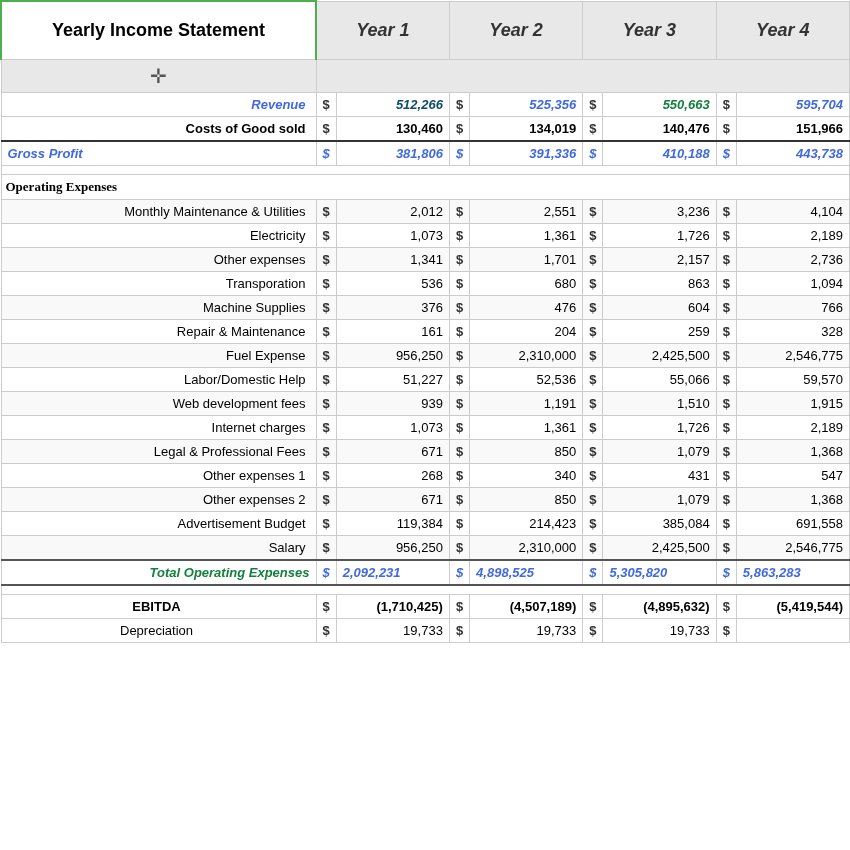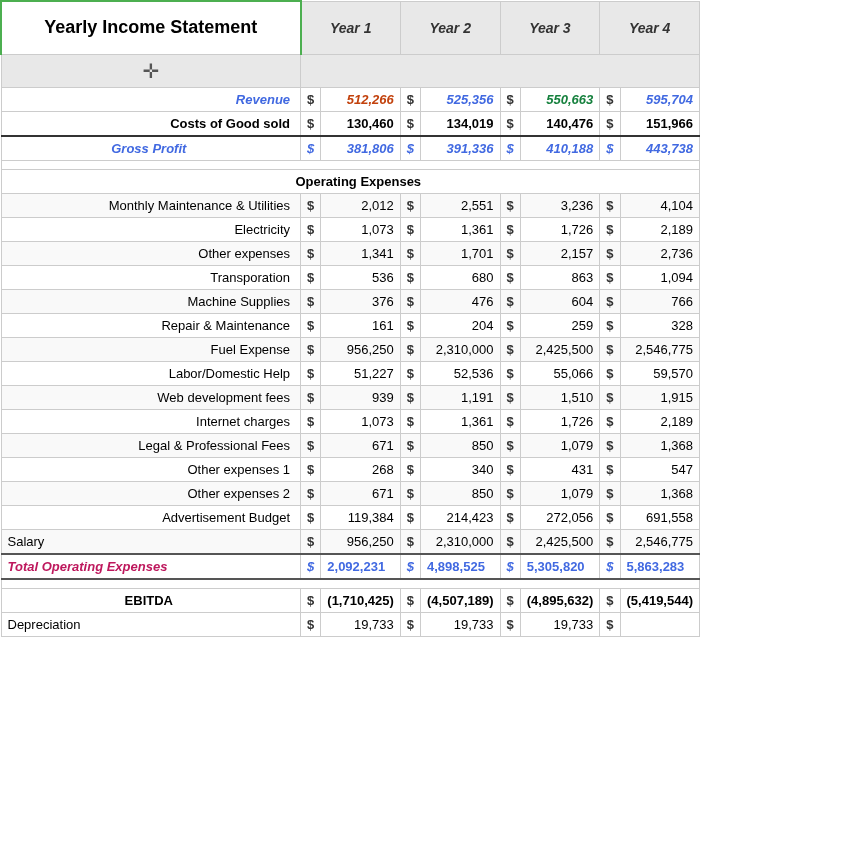--- a/index.html
+++ b/index.html
@@ -4,21 +4,21 @@
   <style>
     * { margin: 0; padding: 0; box-sizing: border-box; }
     body {
       font-family: Arial, sans-serif;
       font-size: 13px;
       background: #fff;
       width: 850px;
       overflow-x: hidden;
     }
     .table-container {
-      width: 700px;
+      width: 850px;
     }
     table {
       width: 100%;
       border-collapse: collapse;
     }
     th, td {
       border: 1px solid #ccc;
       padding: 4px 6px;
     }
     .header-title {
@@ -29,21 +29,21 @@
       text-align: center;
       width: 315px;
       vertical-align: middle;
       padding: 15px 8px;
     }
     .col-header {
       background: #e8e8e8;
       font-style: italic;
       font-weight: bold;
       text-align: center;
-      font-size: 14px;
+      font-size: 18px;
       color: #333;
       padding: 18px 6px;
     }
     .move-icon-cell {
       background: #e8e8e8;
       text-align: center;
       vertical-align: middle;
       border-top: none;
     }
     .label-cell {
@@ -59,30 +59,30 @@
     }
     .dollar-cell {
       text-align: center;
       background: #fff;
       width: 14px;
       padding: 4px 2px;
       color: #333;
       font-weight: bold;
     }
     .revenue-label { font-style: italic; color: #4169e1; font-weight: bold; text-align: right; }
-    .gross-profit-label { font-style: italic; color: #4169e1; font-weight: bold; text-align: center; }
+    .gross-profit-label { font-style: italic; color: #4169e1; font-weight: bold; text-align: left; }
     .cogs-label { font-weight: bold; }
     .cogs-value { font-weight: bold; }
-    .section-header-label { font-weight: bold; text-align: center; padding-left: 22px; }
-    .total-op-label { font-style: italic; color: #be185d; font-weight: bold; }
-    .total-op-value { color: #4169e1; font-weight: bold; }
+    .section-header-label { font-weight: bold; text-align: left; padding-left: 4px; font-family: Liberation Serif, serif; }
+    .total-op-label { font-style: italic; color: #15803d; font-weight: bold; text-align: right; }
+    .total-op-value { font-style: italic; color: #4169e1; font-weight: bold; }
     .total-op-dollar { font-style: italic; color: #4169e1; font-weight: bold; text-align: center; }
     .ebitda-label { font-weight: bold; text-align: center; }
     .ebitda-value { font-weight: bold; }
-    .depr-label { text-align: left; }
+    .depr-label { text-align: center; }
     .top-row th, .top-row td { border-bottom: 1px solid #ccc; }
     
     tr.data-row:nth-child(even) td { background: #f9f9f9; }
   </style>
 </head>
 <body>
 
 <div class="table-container">
   <table>
     <thead>
@@ -96,21 +96,21 @@
       <tr>
         <td class="move-icon-cell" style="font-size:20px; color:#555; border:1px solid #ccc;">✛</td>
         <td colspan="8" style="background:#e8e8e8; border:1px solid #ccc;"></td>
       </tr>
     </thead>
     <tbody>
 
       <tr>
         <td class="label-cell revenue-label">Revenue</td>
         <td class="dollar-cell">$</td>
-        <td class="value-cell" style="color:#c2410c;font-style:italic;font-weight:bold;">512,266</td>
+        <td class="value-cell" style="color:#0c4a6e;font-style:italic;font-weight:bold;">512,266</td>
         <td class="dollar-cell">$</td>
         <td class="value-cell" style="color:#4169e1;font-style:italic;font-weight:bold;">525,356</td>
         <td class="dollar-cell">$</td>
         <td class="value-cell" style="color:#15803d;font-style:italic;font-weight:bold;">550,663</td>
         <td class="dollar-cell">$</td>
         <td class="value-cell" style="color:#4169e1;font-style:italic;font-weight:bold;">595,704</td>
       </tr>
 
       <tr>
         <td class="label-cell cogs-label">Costs of Good sold</td>
@@ -287,26 +287,26 @@
         <td class="dollar-cell">$</td>
         <td class="value-cell">1,368</td>
       </tr>
       <tr class="data-row">
         <td class="label-cell">Advertisement Budget</td>
         <td class="dollar-cell">$</td>
         <td class="value-cell">119,384</td>
         <td class="dollar-cell">$</td>
         <td class="value-cell">214,423</td>
         <td class="dollar-cell">$</td>
-        <td class="value-cell">272,056</td>
+        <td class="value-cell">385,084</td>
         <td class="dollar-cell">$</td>
         <td class="value-cell">691,558</td>
       </tr>
       <tr class="data-row">
-        <td class="label-cell" style="text-align:left;">Salary</td>
+        <td class="label-cell" style="text-align:right;">Salary</td>
         <td class="dollar-cell">$</td>
         <td class="value-cell">956,250</td>
         <td class="dollar-cell">$</td>
         <td class="value-cell">2,310,000</td>
         <td class="dollar-cell">$</td>
         <td class="value-cell">2,425,500</td>
         <td class="dollar-cell">$</td>
         <td class="value-cell">2,546,775</td>
       </tr>
 

